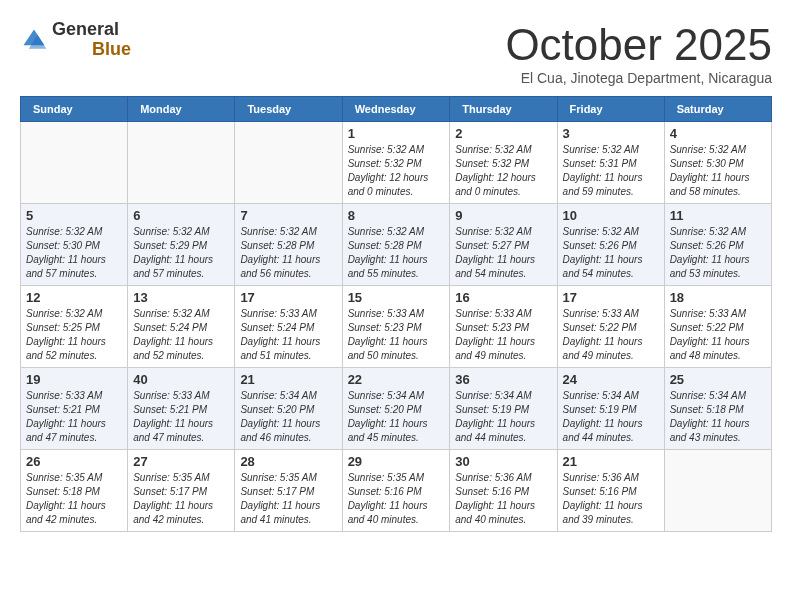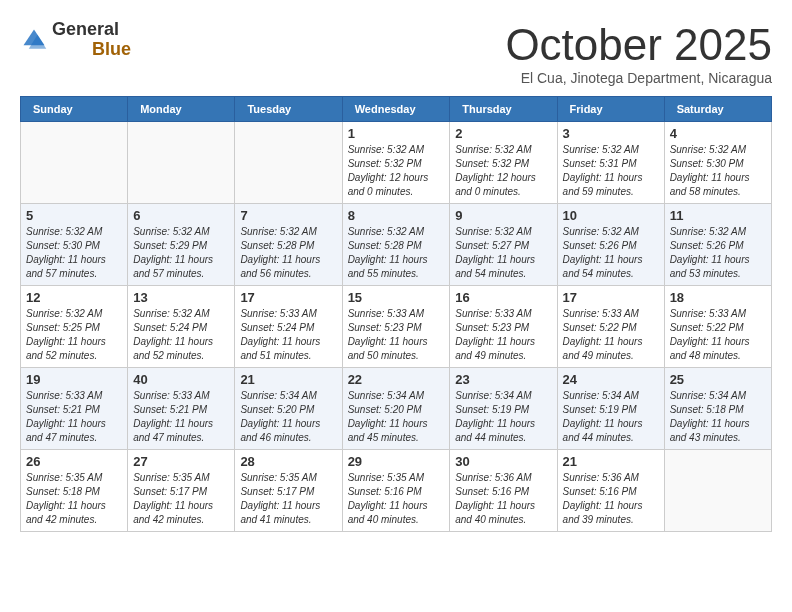--- a/index.html
+++ b/index.html
@@ -211,21 +211,21 @@
         </td>
         <td>
           <span class="day-number">21</span>
           <div class="day-info">Sunrise: 5:34 AM<br>Sunset: 5:20 PM<br><span style="font-weight: normal;">Daylight: 11 hours</span><br>and 46 minutes.</div>
         </td>
         <td>
           <span class="day-number">22</span>
           <div class="day-info">Sunrise: 5:34 AM<br>Sunset: 5:20 PM<br><span style="font-weight: normal;">Daylight: 11 hours</span><br>and 45 minutes.</div>
         </td>
         <td>
-          <span class="day-number">23</span>
+          <span class="day-number">36</span>
           <div class="day-info">Sunrise: 5:34 AM<br>Sunset: 5:19 PM<br><span style="font-weight: normal;">Daylight: 11 hours</span><br>and 44 minutes.</div>
         </td>
         <td>
           <span class="day-number">24</span>
           <div class="day-info">Sunrise: 5:34 AM<br>Sunset: 5:19 PM<br><span style="font-weight: normal;">Daylight: 11 hours</span><br>and 44 minutes.</div>
         </td>
         <td>
           <span class="day-number">25</span>
           <div class="day-info">Sunrise: 5:34 AM<br>Sunset: 5:18 PM<br><span style="font-weight: normal;">Daylight: 11 hours</span><br>and 43 minutes.</div>
         </td>

